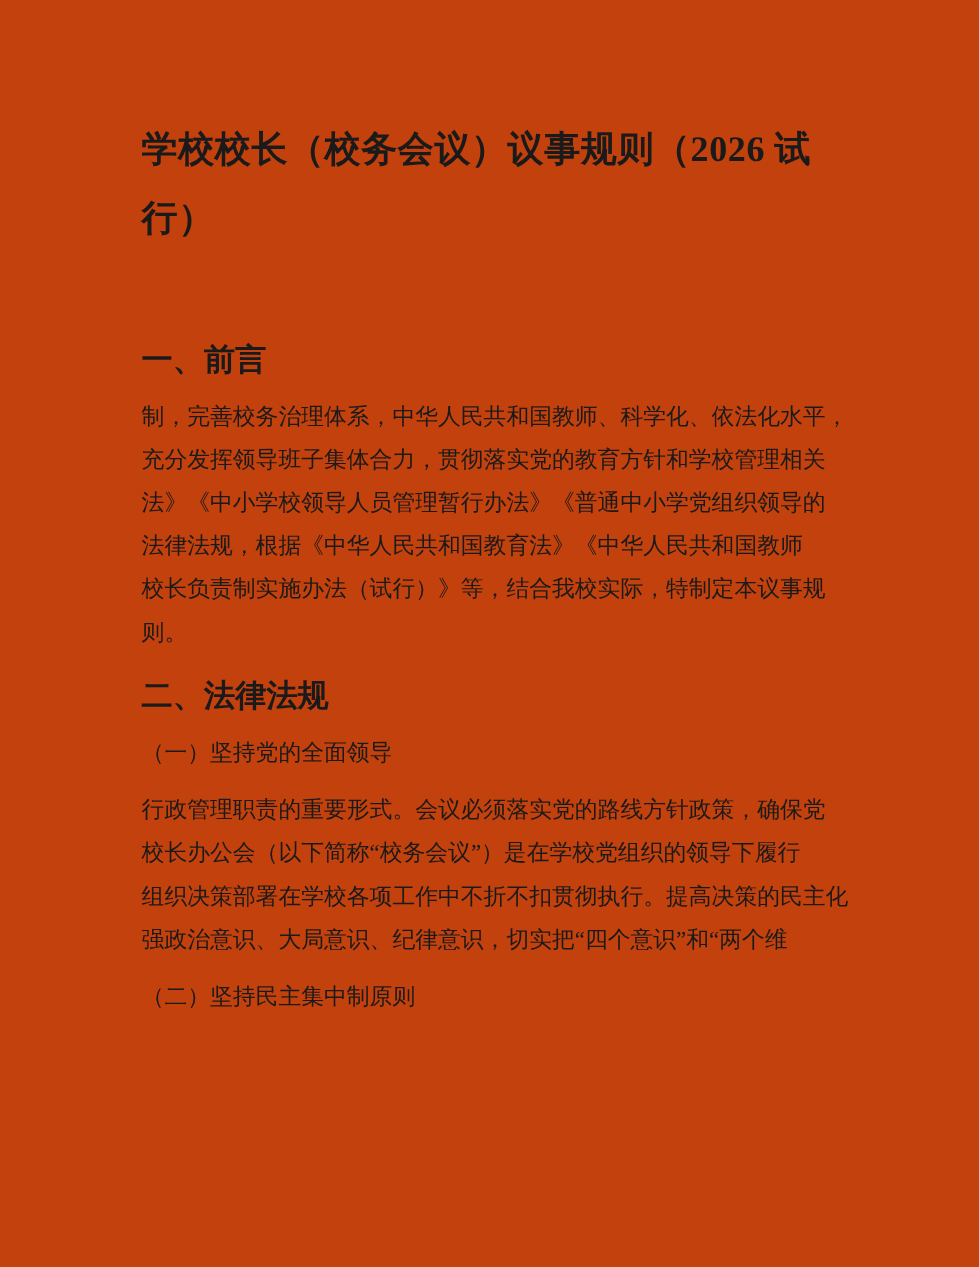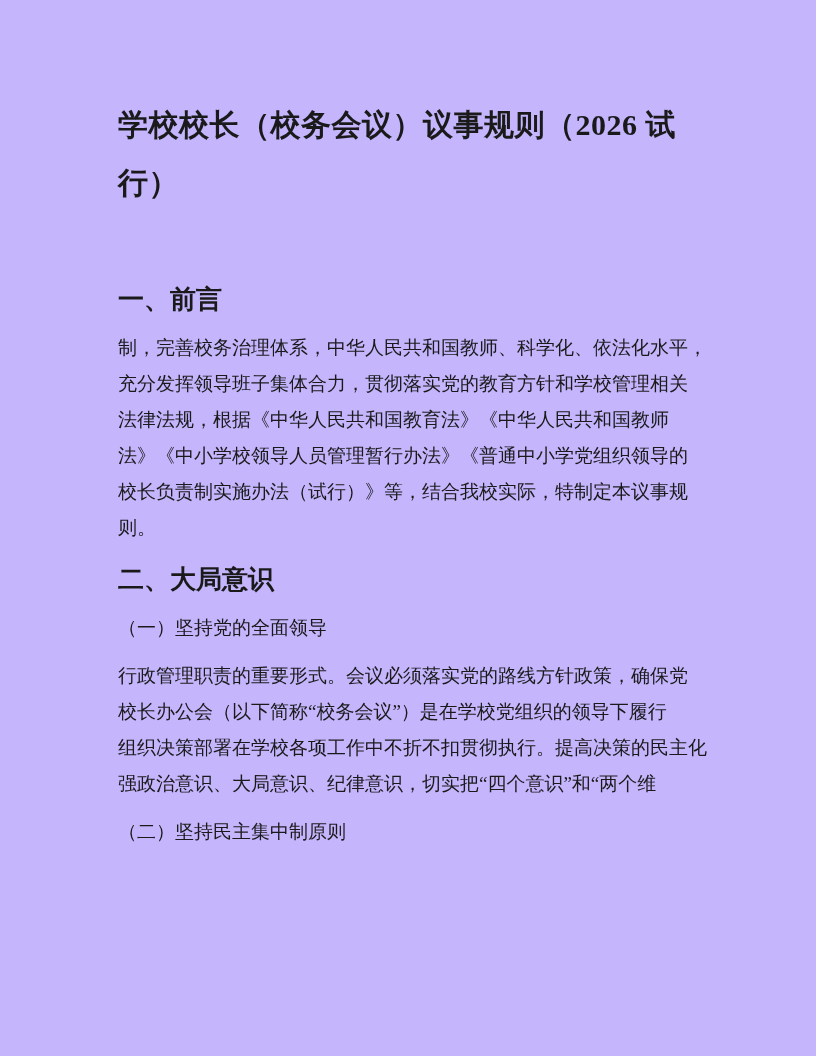--- a/index.html
+++ b/index.html
@@ -5,21 +5,21 @@
   html, body {
     margin: 0;
     padding: 0;
     background: #ffffff;
   }
   .page {
     position: relative;
     width: 816px;
     height: 1056px;
     margin: 0 auto;
-    background: #c4b5fd;
+    background: #c2410c;
     box-sizing: border-box;
     padding: 96px 118px 0 118px;
     font-family: "Liberation Serif", "DejaVu Serif", serif;
     color: #1a1a1a;
     overflow: hidden;
   }
   .doc-title {
     font-size: 30px;
     font-weight: 700;
     line-height: 58px;
@@ -60,27 +60,27 @@
   <h1 class="doc-title">
     <span class="tline">学校校长（校务会议）议事规则（2026 试</span>
     <span class="tline">行）</span>
   </h1>
 
   <h2 class="sec-heading">一、前言</h2>
 
   <div class="para">
     <span class="line">制，完善校务治理体系，中华人民共和国教师、科学化、依法化水平，</span>
     <span class="line">充分发挥领导班子集体合力，贯彻落实党的教育方针和学校管理相关</span>
+    <span class="line">法》《中小学校领导人员管理暂行办法》《普通中小学党组织领导的</span>
     <span class="line">法律法规，根据《中华人民共和国教育法》《中华人民共和国教师</span>
-    <span class="line">法》《中小学校领导人员管理暂行办法》《普通中小学党组织领导的</span>
     <span class="line">校长负责制实施办法（试行）》等，结合我校实际，特制定本议事规</span>
     <span class="line">则。</span>
   </div>
 
-  <h2 class="sec-heading">二、大局意识</h2>
+  <h2 class="sec-heading">二、法律法规</h2>
 
   <h3 class="sub-heading">（一）坚持党的全面领导</h3>
 
   <div class="para">
     <span class="line">行政管理职责的重要形式。会议必须落实党的路线方针政策，确保党</span>
     <span class="line">校长办公会（以下简称“校务会议”）是在学校党组织的领导下履行</span>
     <span class="line">组织决策部署在学校各项工作中不折不扣贯彻执行。提高决策的民主化</span>
     <span class="line">强政治意识、大局意识、纪律意识，切实把“四个意识”和“两个维</span>
   </div>
 

